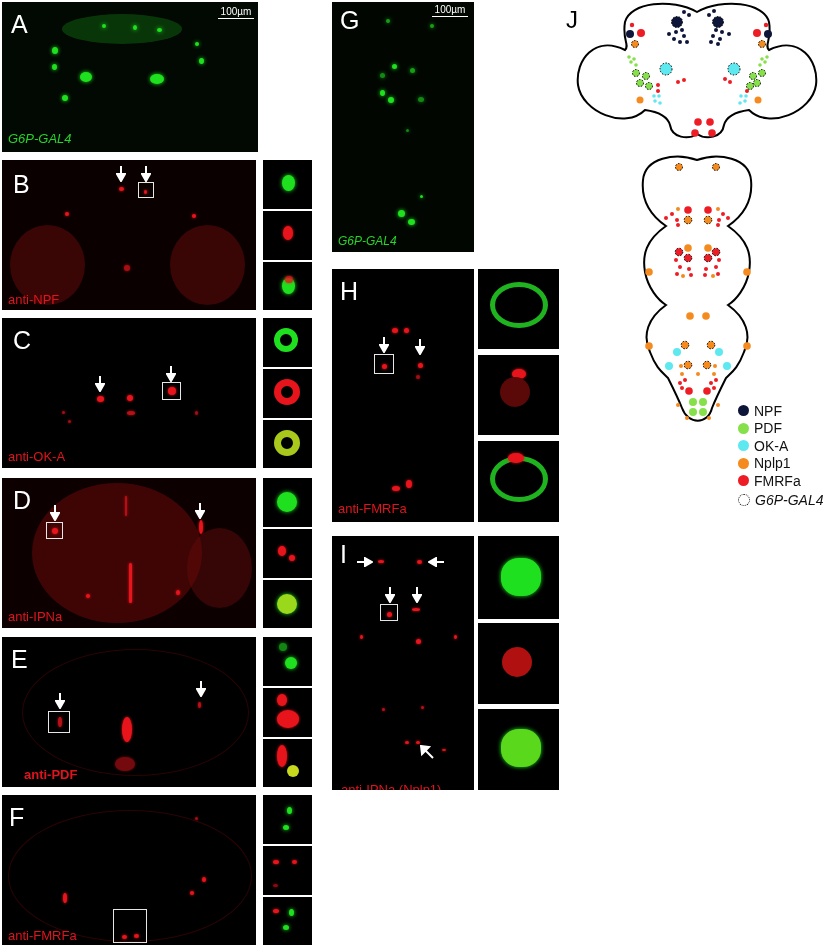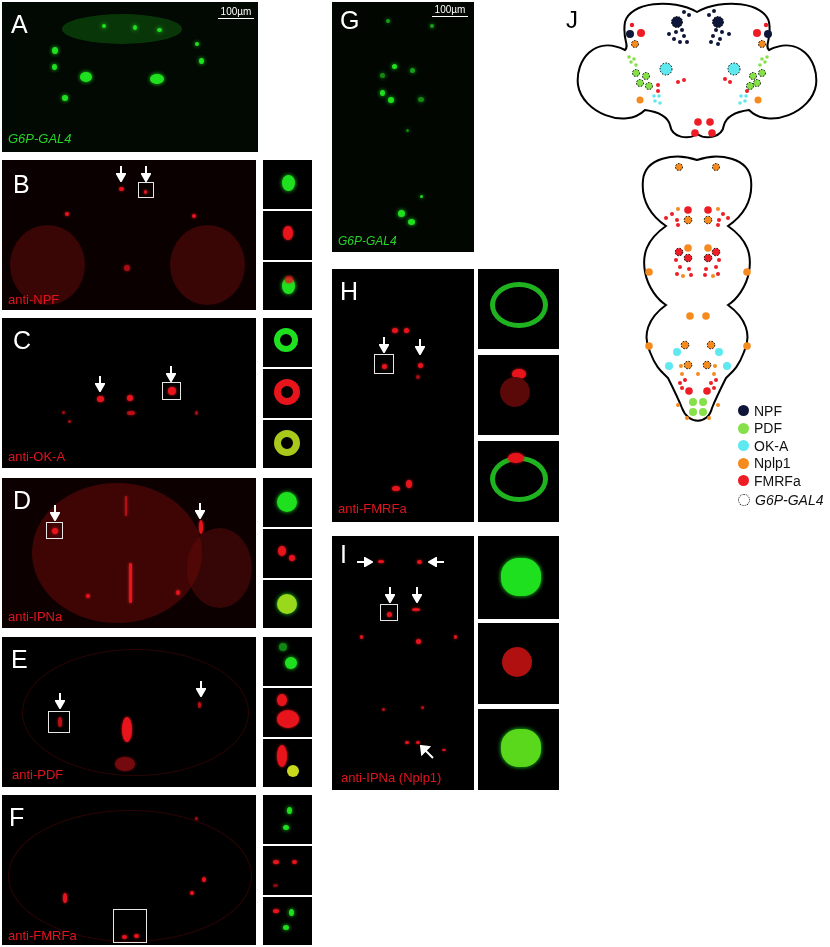--- a/index.html
+++ b/index.html
@@ -143,21 +143,21 @@
   <div class="blob r" style="left:196px;top:65px;width:3px;height:6px;opacity:.8;"></div>
   <div class="blob r" style="left:120px;top:80px;width:10px;height:25px;"></div>
   <div class="blob r" style="left:113px;top:120px;width:20px;height:14px;opacity:.5;"></div>
   <div class="box" style="left:46px;top:74px;width:20px;height:20px;"></div>
   <svg class="arrow" style="left:53px;top:56px;" width="10" height="16">
       <path d="M5 0V11M1 8L5 15L9 8Z" stroke="#fff" stroke-width="2" fill="#fff"></path>
     </svg>
   <svg class="arrow" style="left:194px;top:44px;" width="10" height="16">
       <path d="M5 0V11M1 8L5 15L9 8Z" stroke="#fff" stroke-width="2" fill="#fff"></path>
     </svg>
-  <div class="stain red" style="left:10px;top:131px;">anti-PDF</div>
+  <div class="stain red" style="left:22px;top:131px;font-weight:bold;">anti-PDF</div>
 </div>
 <div class="inset" style="left:263px;top:637px;width:49px;height:49px;">
     <div class="blob g" style="left:16px;top:6px;width:8px;height:8px;opacity:.6;"></div>
     <div class="blob g" style="left:22px;top:20px;width:12px;height:12px;"></div>
   </div>
 <div class="inset" style="left:263px;top:688px;width:49px;height:49px;">
     <div class="blob r" style="left:14px;top:6px;width:10px;height:12px;"></div>
     <div class="blob r" style="left:14px;top:22px;width:22px;height:18px;"></div>
   </div>
 <div class="inset" style="left:263px;top:739px;width:49px;height:48px;">
@@ -266,21 +266,21 @@
     </svg>
   <svg class="arrow" style="left:53px;top:51px;" width="10" height="16">
       <path d="M5 0V11M1 8L5 15L9 8Z" stroke="#fff" stroke-width="2" fill="#fff"></path>
     </svg>
   <svg class="arrow" style="left:80px;top:51px;" width="10" height="16">
       <path d="M5 0V11M1 8L5 15L9 8Z" stroke="#fff" stroke-width="2" fill="#fff"></path>
     </svg>
   <svg class="arrow" style="left:88px;top:209px;" width="14" height="14">
       <path d="M13 13L4 4M2 9L1 1L9 2Z" stroke="#fff" stroke-width="2" fill="#fff"></path>
     </svg>
-  <div class="stain red" style="left:9px;top:235px;">anti-IPNa (Nplp1)</div>
+  <div class="stain red" style="left:9px;top:247px;text-decoration:underline;">anti-IPNa (Nplp1)</div>
 </div>
 <div class="inset" style="left:478px;top:536px;width:81px;height:83px;">
     <div class="blob g" style="left:23px;top:22px;width:40px;height:38px;border-radius:45%;"></div>
   </div>
 <div class="inset" style="left:478px;top:623px;width:81px;height:81px;">
     <div class="blob" style="left:24px;top:24px;width:30px;height:30px;background:#b01010;"></div>
   </div>
 <div class="inset" style="left:478px;top:709px;width:81px;height:81px;">
     <div class="blob g" style="left:23px;top:20px;width:40px;height:38px;border-radius:45%;background:#5ad81c;"></div>
   </div>

